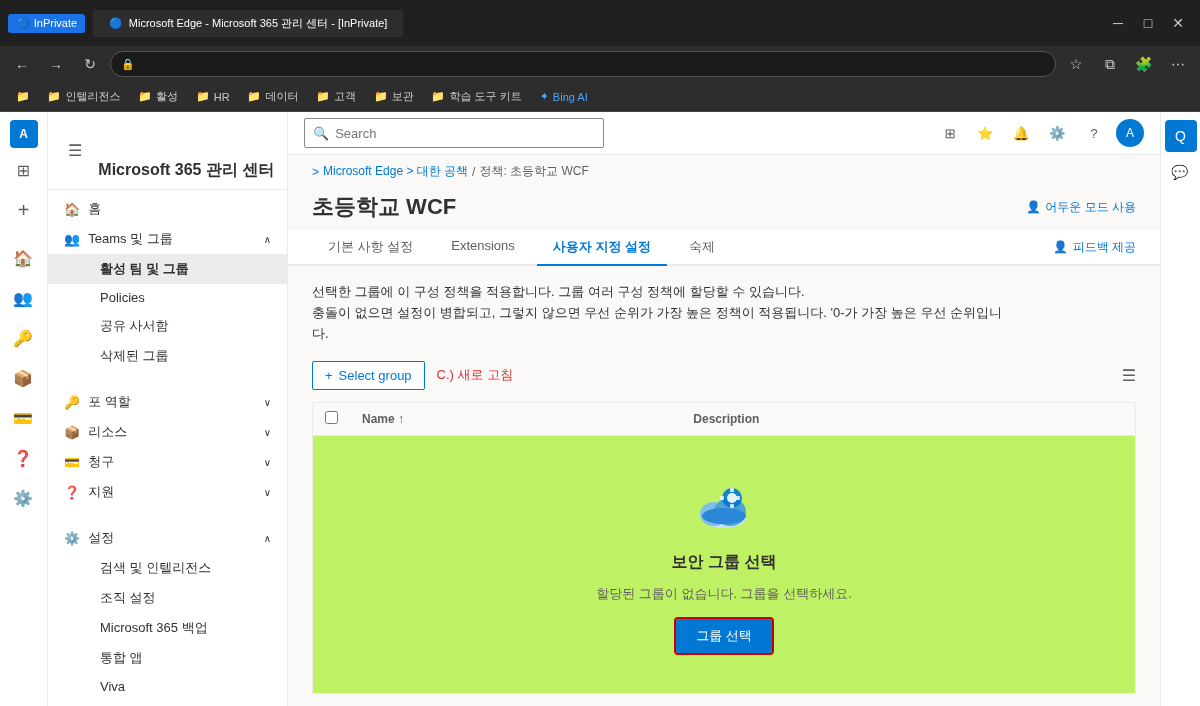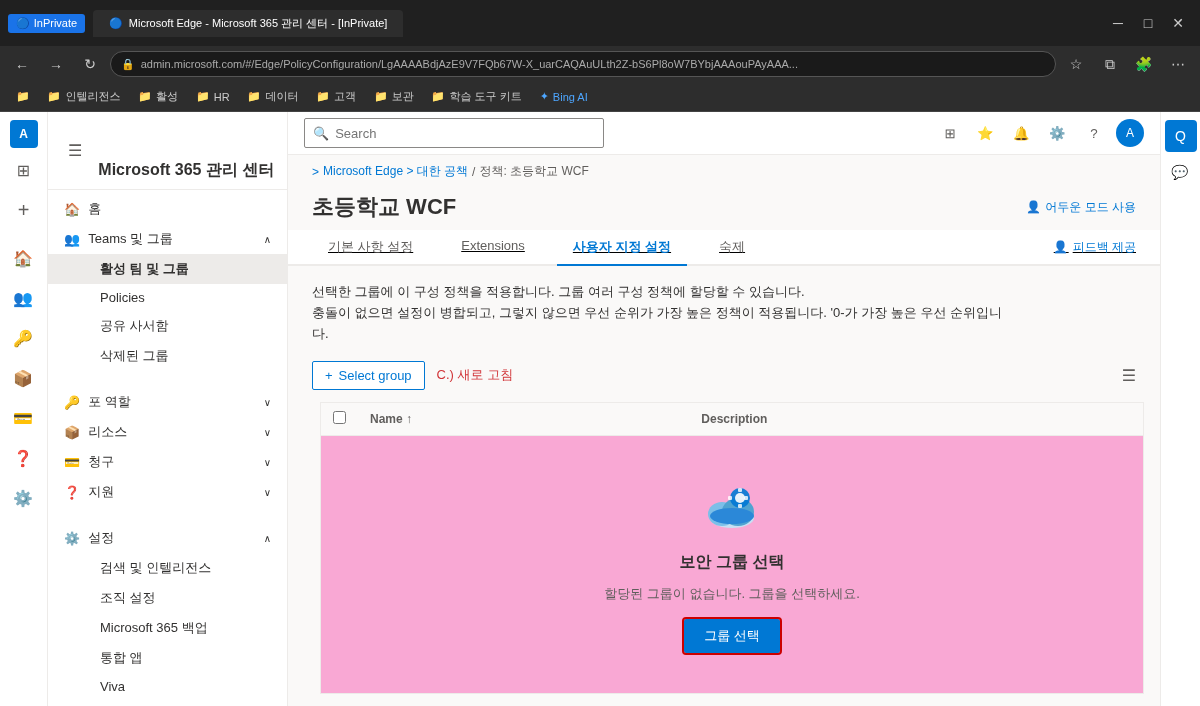--- a/index.html
+++ b/index.html
@@ -288,22 +288,21 @@
       font-size: 12px;
       cursor: pointer;
     }
 
     
     .tabs {
       display: flex;
       border-bottom: 2px solid #edebe9;
       padding: 0 24px;
       background: #fff;
-      gap: 16px;
-      text-decoration: underline;
+      gap: 6px;
     }
     .tab {
       padding: 8px 16px;
       font-size: 13px;
       cursor: pointer;
       color: #605e5c;
       border-bottom: 2px solid transparent;
       margin-bottom: -2px;
       white-space: nowrap;
     }
@@ -367,23 +366,22 @@
       border: none;
       cursor: pointer;
       color: #605e5c;
       font-size: 16px;
     }
 
     
     .group-table {
       width: 100%;
       border-collapse: collapse;
-      background: #f9a8d4;
+      background: #bef264;
       border: 1px solid #edebe9;
-      margin-left: 8px;
     }
     .group-table th {
       text-align: left;
       padding: 8px 12px;
       font-size: 12px;
       color: #605e5c;
       border-bottom: 1px solid #edebe9;
       font-weight: 600;
       background: #faf9f8;
     }
@@ -513,21 +511,20 @@
     <button class="win-btn close">✕</button>
   </div>
 </div>
 
 <div class="address-bar">
   <button class="nav-btn">←</button>
   <button class="nav-btn">→</button>
   <button class="nav-btn">↻</button>
   <div class="url-bar">
     <span>🔒</span>
-    <span>admin.microsoft.com/#/Edge/PolicyConfiguration/LgAAAABdjAzE9V7FQb67W-X_uarCAQAuULth2Z-bS6Pl8oW7BYbjAAAouPAyAAA...</span>
   </div>
   <button class="nav-btn">☆</button>
   <button class="nav-btn">⧉</button>
   <button class="nav-btn">🧩</button>
   <button class="nav-btn">⋯</button>
 </div>
 
 <div class="bookmarks-bar">
   <div class="bookmark-item">📁</div>
   <div class="bookmark-item">

